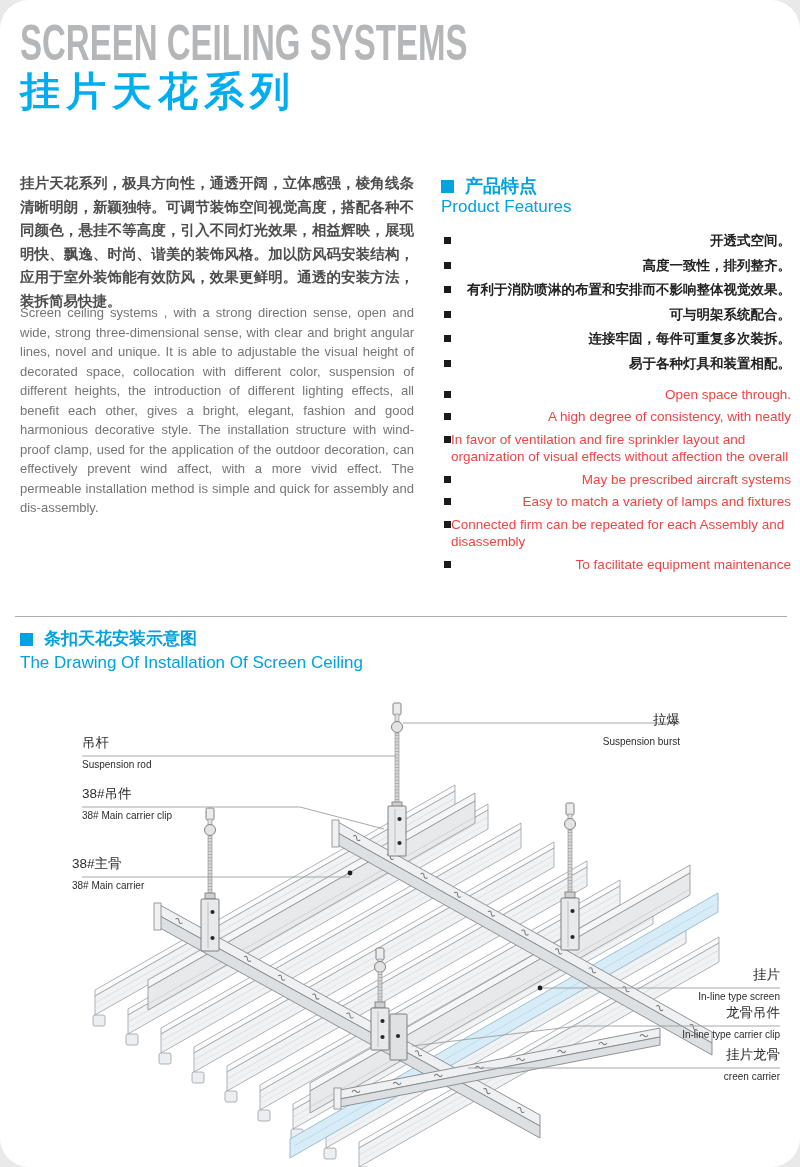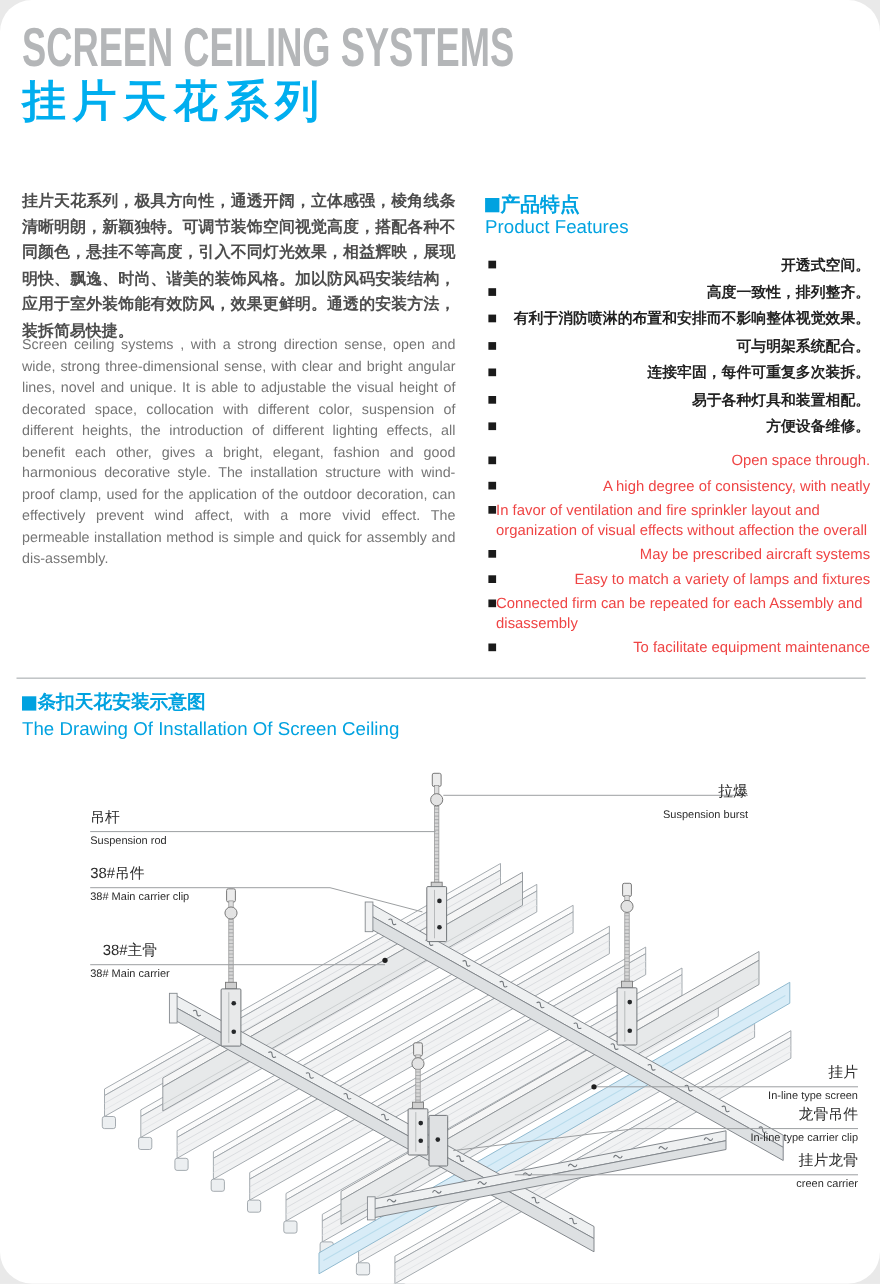--- a/index.html
+++ b/index.html
@@ -21,21 +21,21 @@
   .intro-zh{
     position:absolute;left:20px;top:172px;width:394px;
     font-size:14.5px;line-height:23.5px;color:#4d4d4d;text-align:justify;font-weight:bold;
   }
   .intro-en{
     position:absolute;left:20px;top:303px;width:394px;
     font-size:13px;line-height:19.5px;color:#757575;text-align:justify;
   }
   
   .features{position:absolute;left:441px;top:176px;width:350px;}
-  .sec-head-zh{display:flex;align-items:center;gap:1px;font-size:18px;font-weight:bold;color:var(--accent,#00a2e0);line-height:20px;}
+  .sec-head-zh{display:flex;align-items:center;gap:11px;font-size:18px;font-weight:bold;color:var(--accent,#00a2e0);line-height:20px;}
   .sec-sq{width:13px;height:13px;background:var(--accent,#00a2e0);flex:0 0 auto;}
   .sec-head-en{font-size:17px;color:var(--accent,#00a2e0);line-height:22px;margin-left:0px;}
   .blist{list-style:none;margin:14px 0 0 0;padding:0;}
   .blist li{display:flex;margin:0 0 7px 3px;justify-content:space-between;}
   .blist .bsq{width:7px;height:7px;background:#1a1a1a;flex:0 0 auto;margin-top:5px;}
   .blist-zh li{font-size:13.5px;font-weight:bold;color:#222;line-height:17px;margin-bottom:7.5px;}
   .blist-en{margin-top:14px;}
   .blist-en li{font-size:13.5px;color:#ef4444;line-height:17.5px;margin-bottom:5px;}
   
   .divider{position:absolute;left:15px;top:616px;width:772px;height:1px;background:#a9adb0;}
@@ -84,24 +84,20 @@
           <span class="bsq"></span>
           <span>可与明架系统配合。</span>
         </li>
       <li>
           <span class="bsq"></span>
           <span>连接牢固，每件可重复多次装拆。</span>
         </li>
       <li>
           <span class="bsq"></span>
           <span>易于各种灯具和装置相配。</span>
-        </li>
-      <li>
-          <span class="bsq"></span>
-          <span>方便设备维修。</span>
         </li>
     </ul>
 
     <ul class="blist blist-en">
       <li>
           <span class="bsq"></span>
           <span>Open space through.</span>
         </li>
       <li>
           <span class="bsq"></span>
@@ -305,21 +301,21 @@
     <div class="en">Suspension burst</div>
   </div>
   <div class="dlabel" style="left:82px;top:734px;">
     <div class="zh">吊杆</div>
     <div class="en">Suspension rod</div>
   </div>
   <div class="dlabel" style="left:82px;top:785px;">
     <div class="zh">38#吊件</div>
     <div class="en">38# Main carrier clip</div>
   </div>
-  <div class="dlabel" style="left:82px;top:855px;text-align:center;">
+  <div class="dlabel" style="left:72px;top:855px;">
     <div class="zh">38#主骨</div>
     <div class="en">38# Main carrier</div>
   </div>
   <div class="dlabel right" style="right:20px;top:966px;">
     <div class="zh">挂片</div>
     <div class="en">In-line type screen</div>
   </div>
   <div class="dlabel right" style="right:20px;top:1004px;">
     <div class="zh">龙骨吊件</div>
     <div class="en">In-line type carrier clip</div>

